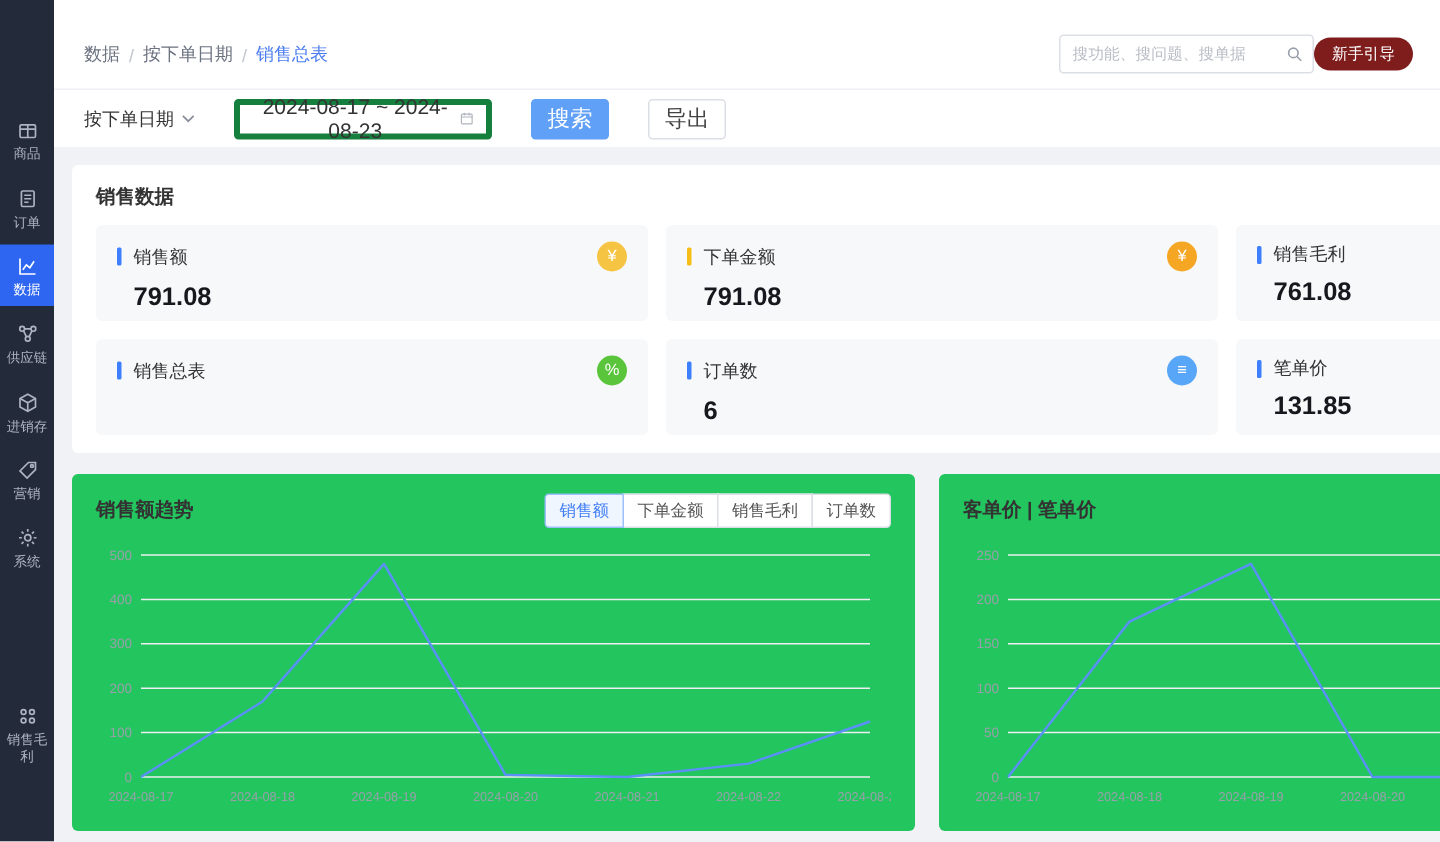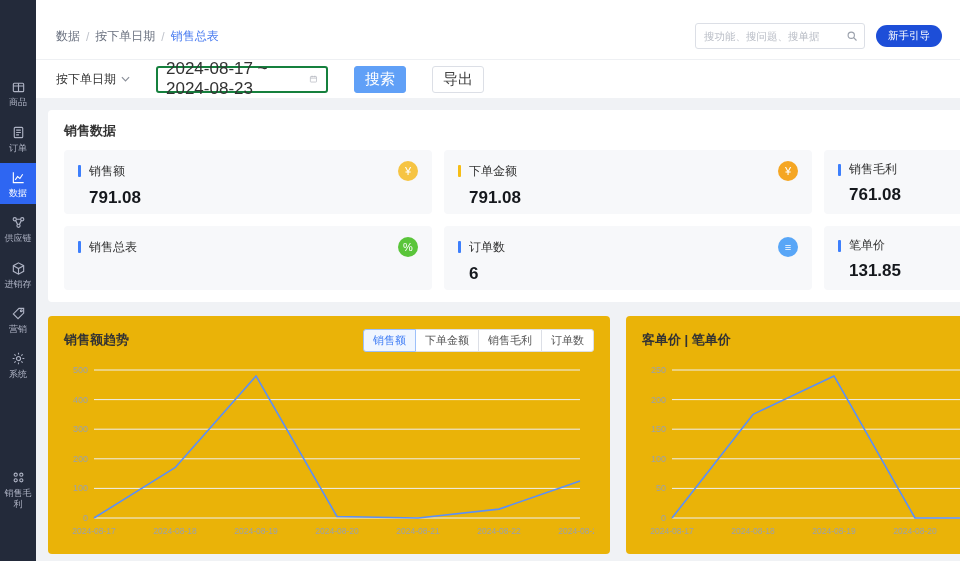--- a/index.html
+++ b/index.html
@@ -42,48 +42,48 @@
 
   header {
     height: 60px; background: #fff; border-bottom: 1px solid #eef0f3;
     display: flex; align-items: flex-end; justify-content: space-between;
     padding: 0 18px 0 20px; flex: none;
   }
   .breadcrumb { font-size: 12px; color: #6b7280; margin-bottom: 14px; display: flex; gap: 6px; align-items: center; }
   .breadcrumb .sep { color: #c0c4cc; }
   .breadcrumb .bc-link { cursor: pointer; }
   .breadcrumb .current { color: #4a7cf0; text-align: center; }
-  .header-right { display: flex; align-items: center; gap: 11px; margin-bottom: 10px; }
+  .header-right { display: flex; align-items: center; gap: 0; margin-bottom: 10px; }
   .searchbox {
     width: 170px; height: 26px; border: 1px solid #dcdfe6; border-radius: 3px;
     display: flex; align-items: center; padding: 0 6px 0 8px; background: #fff;
   }
   .searchbox input {
     border: none; outline: none; flex: 1; min-width: 0;
     font-size: 10.5px; color: #333; background: transparent;
     font-family: "Liberation Sans", "DejaVu Sans", sans-serif;
   }
   .searchbox input::placeholder { color: #b9bdc6; }
   .searchbox svg { width: 12px; height: 12px; flex: none; cursor: pointer; }
   .guide-btn {
     height: 22px; padding: 0 12px; border: none; border-radius: 11px;
-    background: #1d4ed8; color: #fff; font-size: 10.5px; cursor: pointer; white-space: nowrap;
+    background: #7f1d1d; color: #fff; font-size: 10.5px; cursor: pointer; white-space: nowrap;
     font-family: "Liberation Sans", "DejaVu Sans", sans-serif;
   }
 
   .filterbar {
     height: 38px; background: #fff; display: flex; align-items: center;
     padding: 0 20px; gap: 26px; flex: none;
   }
   .date-type { display: flex; align-items: center; gap: 5px; font-size: 12px; color: #333; cursor: pointer; }
   .date-type svg { width: 9px; height: 6px; }
   .date-input {
-    width: 172px; height: 27px; border: 2px solid #15803d; border-radius: 3px;
+    width: 172px; height: 27px; border: 4px solid #15803d; border-radius: 3px;
     display: flex; align-items: center; justify-content: space-between;
-    padding: 0 8px; font-size: 17px; color: #333; cursor: pointer; background: #fff;
+    padding: 0 8px; font-size: 14px; color: #333; cursor: pointer; background: #fff; text-align: center;
   }
   .date-input svg { width: 12px; height: 12px; }
   .btn { height: 27px; border-radius: 3px; font-size: 15px; cursor: pointer;
          font-family: "Liberation Sans", "DejaVu Sans", sans-serif; }
   .btn-primary { background: #60a0f7; border: 1px solid #60a0f7; color: #fff; padding: 0 10px; }
   .btn-plain { background: #fff; border: 1px solid #dcdfe6; color: #444; padding: 0 10px; }
 
   
   .content { flex: 1; overflow: hidden; padding: 12px 0 0 12px; }
 
@@ -101,21 +101,21 @@
   .tile-label { font-size: 12px; color: #333; flex: 1; }
   .tile-icon {
     width: 20px; height: 20px; border-radius: 50%; color: #fff;
     font-size: 11px; line-height: 20px; text-align: center; flex: none;
   }
   .tile-value { margin-top: 7px; font-size: 17px; font-weight: bold; color: #15181d; padding-left: 11px; }
 
   .charts-row { margin-top: 14px; display: flex; gap: 16px; width: 1140px; }
   .chart-card {
     width: 562px; height: 238px; flex: none;
-    background: #eab308; border-radius: 4px; padding: 12px 16px;
+    background: #22c55e; border-radius: 4px; padding: 12px 16px;
   }
   .chart-head { display: flex; align-items: center; justify-content: space-between; height: 24px; }
   .toggle-group { display: flex; }
   .toggle {
     border: 1px solid #dcdfe6; background: #fff; color: #555;
     font-size: 11px; padding: 3px 9px; margin-left: -1px; cursor: pointer;
     font-family: "Liberation Sans", "DejaVu Sans", sans-serif;
   }
   .toggle:first-child { border-radius: 3px 0 0 3px; margin-left: 0; }
   .toggle:last-child { border-radius: 0 3px 3px 0; }

